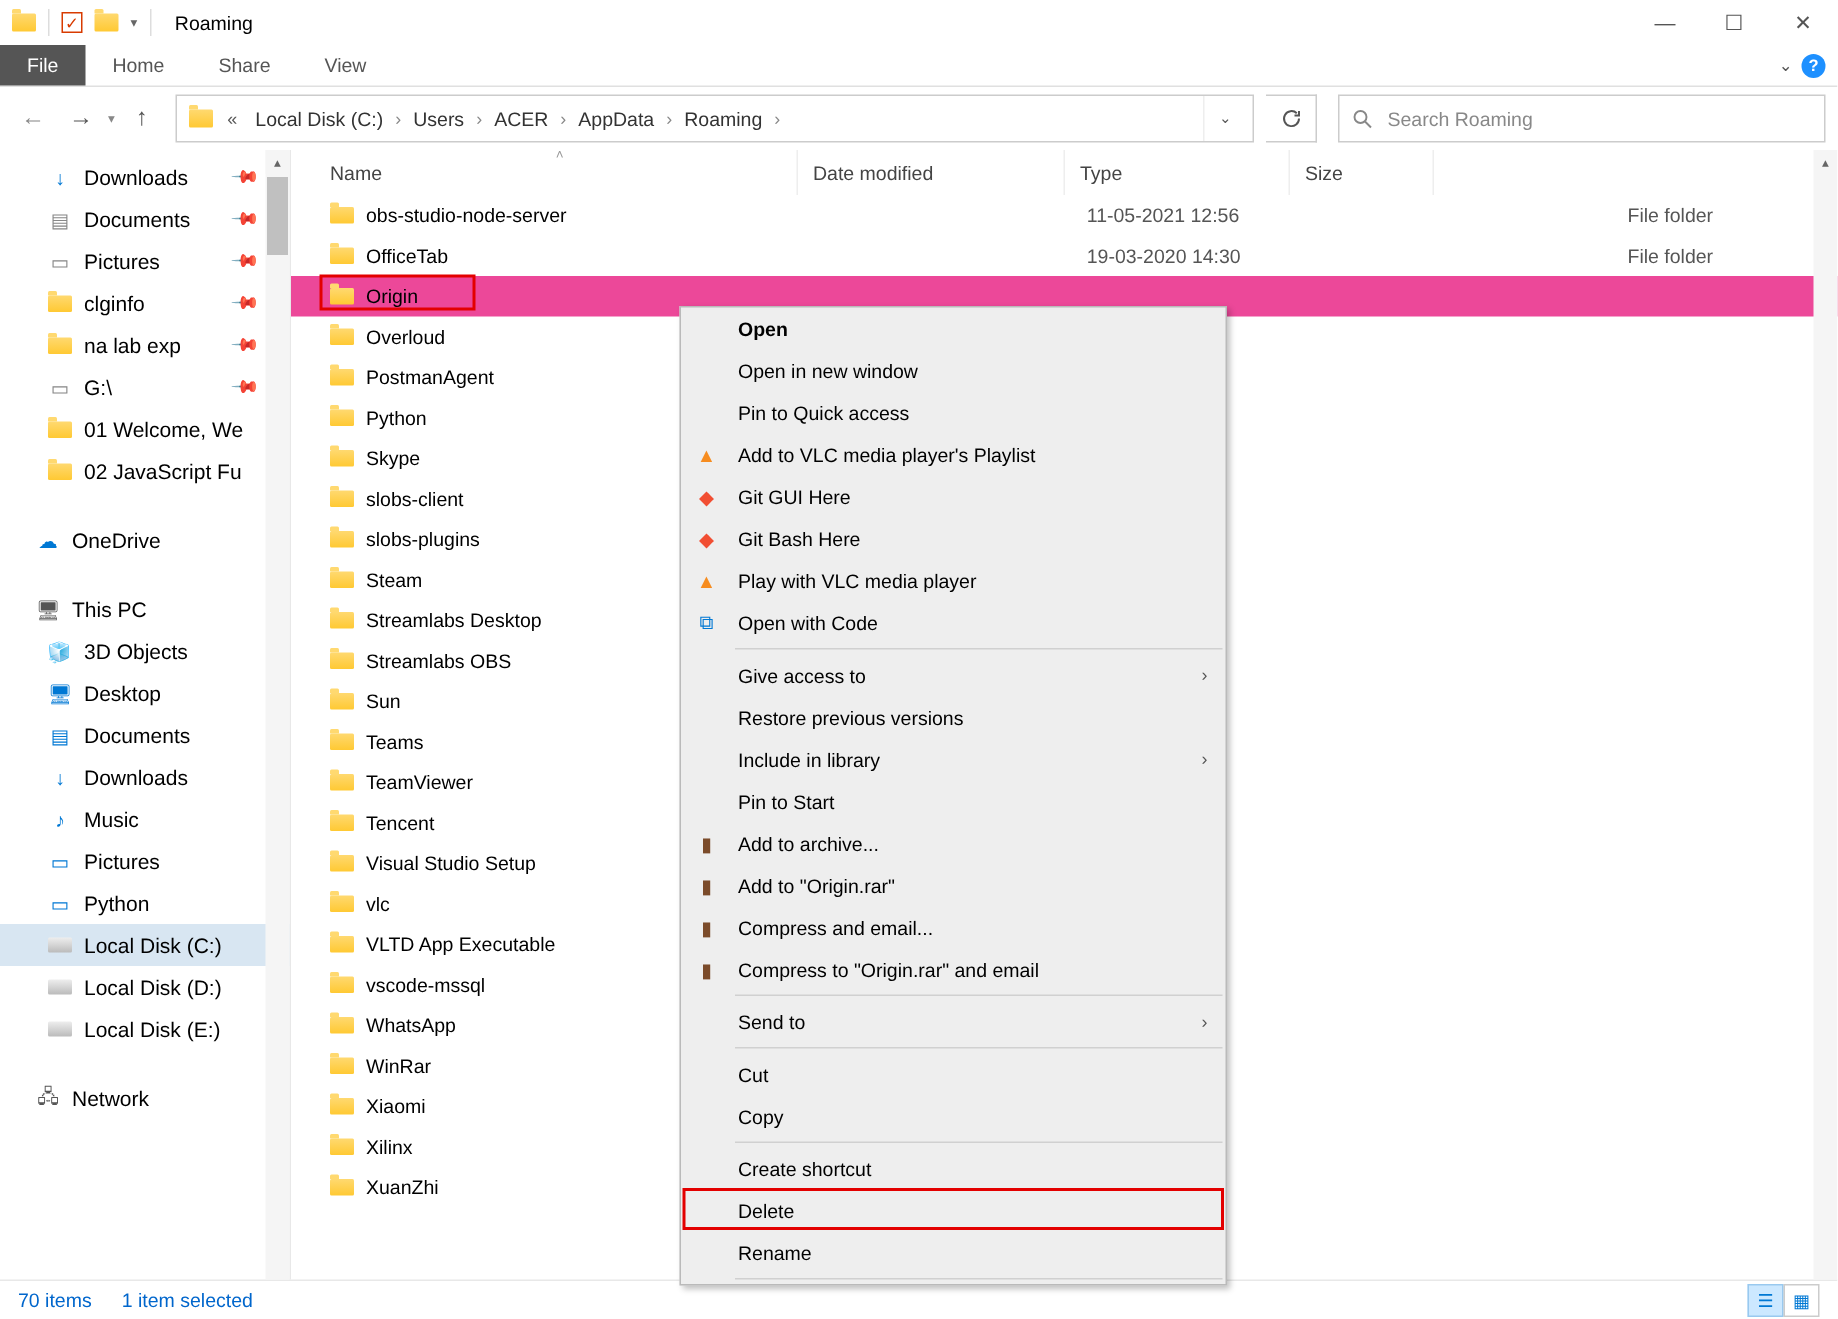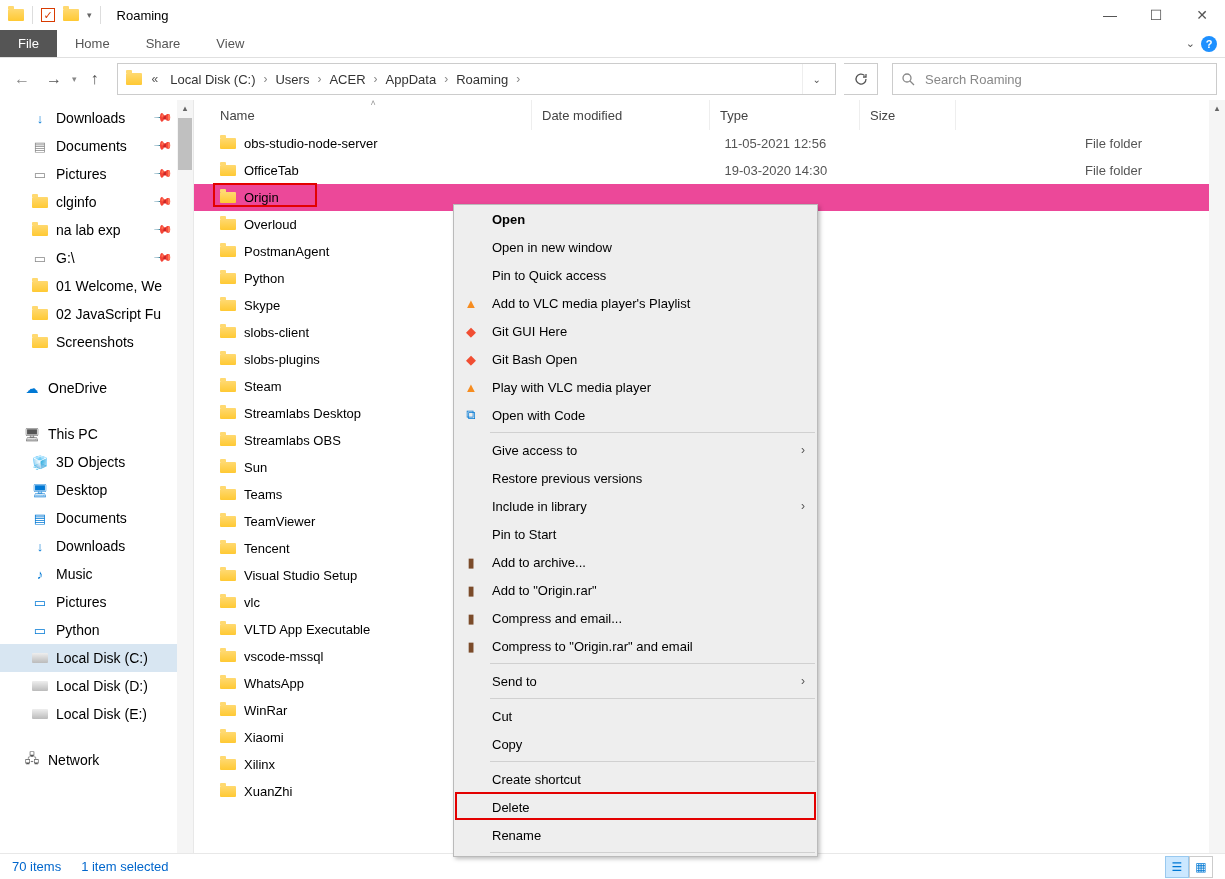--- a/index.html
+++ b/index.html
@@ -201,24 +201,20 @@
           <span class="sb-pin">📌</span>
         </div>
         <div class="sb-item">
           <span class="sb-ico folder"></span>
           <span>01 Welcome, We</span>
         </div>
         <div class="sb-item">
           <span class="sb-ico folder"></span>
           <span>02 JavaScript Fu</span>
         </div>
-        <div class="sb-item">
-          <span class="sb-ico folder"></span>
-          <span>Screenshots</span>
-        </div>
       </div>
     <div class="sb-spacer"></div>
     <div class="sb-item l1">
       <span class="sb-ico cloud">☁</span>
       <span>OneDrive</span>
     </div>
     <div class="sb-spacer"></div>
     <div class="sb-item l1">
       <span class="sb-ico pc">🖥</span>
       <span>This PC</span>
@@ -503,21 +499,21 @@
         <div class="cm-item">
           <span class="cm-ico" style="color: rgb(246, 140, 31);">▲</span>
           <span>Add to VLC media player's Playlist</span>
         </div>
         <div class="cm-item">
           <span class="cm-ico" style="color: rgb(241, 78, 50);">◆</span>
           <span>Git GUI Here</span>
         </div>
         <div class="cm-item">
           <span class="cm-ico" style="color: rgb(241, 78, 50);">◆</span>
-          <span>Git Bash Open</span>
+          <span>Git Bash Here</span>
         </div>
         <div class="cm-item">
           <span class="cm-ico" style="color: rgb(246, 140, 31);">▲</span>
           <span>Play with VLC media player</span>
         </div>
         <div class="cm-item">
           <span class="cm-ico" style="color: rgb(0, 120, 212);">⧉</span>
           <span>Open with Code</span>
         </div>
         <div class="cm-sep"></div>

